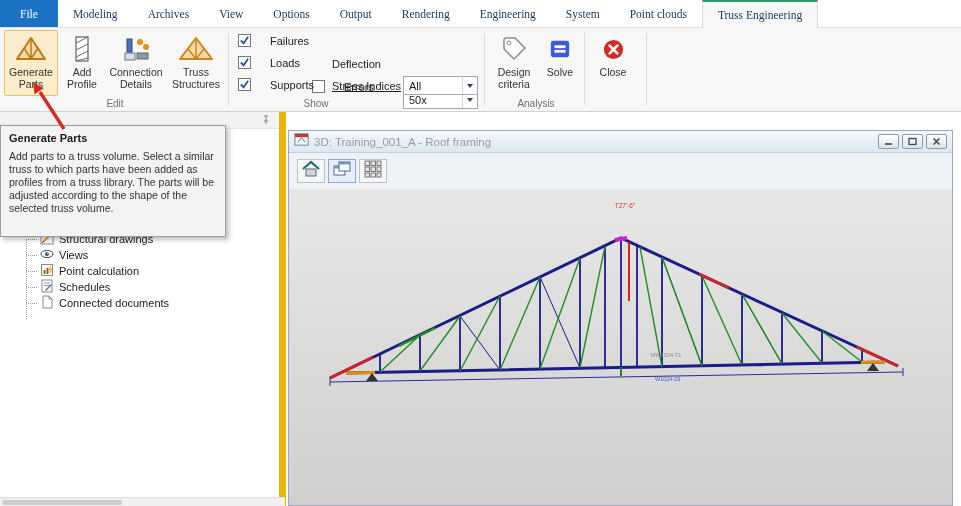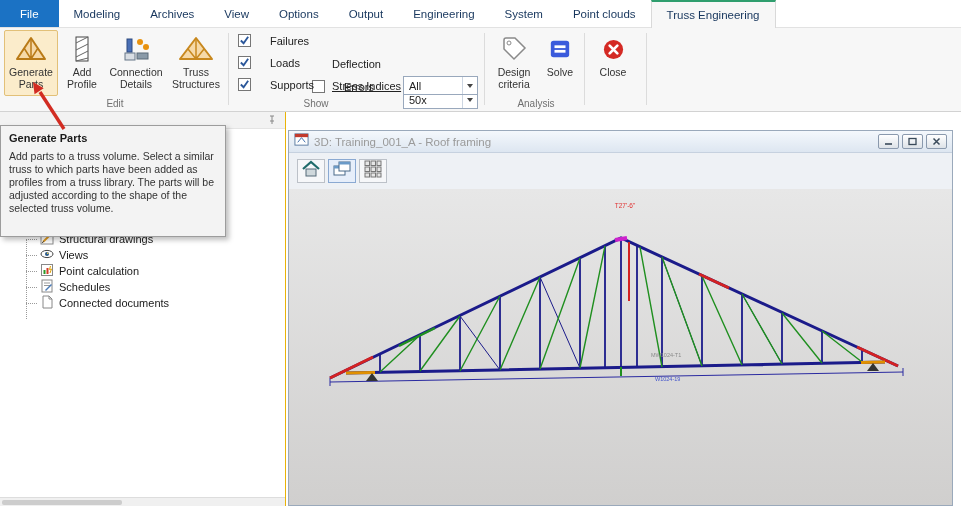--- a/index.html
+++ b/index.html
@@ -5,21 +5,21 @@
   * { box-sizing: border-box; margin: 0; padding: 0; }
   html,body { width: 961px; height: 506px; }
   body {
     position: relative; overflow: hidden; background: #fff;
     font-family: "Liberation Sans", sans-serif; color: #222;
   }
 
   
   .menubar { position:absolute; left:0; top:0; width:961px; height:28px;
     background:#fff; border-bottom:1px solid #e2e2e2; display:flex; align-items:stretch;
-    font-size:11.5px; color:#17365d; }
+    font-size:11.5px; color:#17365d;font-family:Liberation Serif, serif; }
   .tab { display:flex; align-items:center; padding:0 15px; white-space:nowrap; }
   .tab.file { background:#1b72c4; color:#fff; padding:0 20px; }
   .tab.active { background:#f7f7f7; border:1px solid #d9d9d9; border-bottom:none;
     border-top:2px solid #2f9e6e; margin-bottom:-1px; z-index:2; }
 
   
   .ribbon { position:absolute; left:0; top:28px; width:961px; height:84px;
     background:#f7f7f7; border-bottom:1px solid #d2d2d2; }
   .rgroup { position:absolute; top:2px; height:80px; }
   .group-label { position:absolute; bottom:1px; left:0; width:100%; text-align:center;
@@ -52,21 +52,21 @@
     padding:6px 8px; }
   .tooltip .tt-title { font-size:11px; font-weight:bold; color:#1a1a1a; margin-bottom:6px; }
   .tooltip .tt-body { font-size:10.5px; line-height:13px; color:#333; }
 
   
   .arrow-overlay { position:absolute; left:0; top:0; width:961px; height:506px;
     z-index:60; pointer-events:none; }
 
   
   .sidebar { position:absolute; left:0; top:112px; width:286px; height:394px;
-    background:#fff; border-right:1px solid #eab308; }
+    background:#fff; border-right:7px solid #eab308; }
   .sidebar-header { height:17px; background:#f2f2f2; border-bottom:1px solid #e4e4e4;
     display:flex; justify-content:flex-end; align-items:center; padding-right:8px; }
   .tree { position:absolute; left:26px; top:119px; }
   .tree::before { content:""; position:absolute; left:0; top:8px; height:80px;
     border-left:1px dotted #9a9a9a; }
   .titem { height:16px; display:flex; align-items:center; gap:5px; font-size:11px;
     color:#1a1a1a; position:relative; padding-left:14px; white-space:nowrap; }
   .titem::before { content:""; position:absolute; left:0; top:8px; width:11px;
     border-top:1px dotted #9a9a9a; }
   .hscroll { position:absolute; left:0; bottom:0; width:285px; height:9px; background:#f0f0f0;
@@ -95,20 +95,21 @@
 </head>
 <body>
 
 <div class="menubar">
   <div class="tab file">File</div>
   <div class="tab">Modeling</div>
   <div class="tab">Archives</div>
   <div class="tab">View</div>
   <div class="tab">Options</div>
   <div class="tab">Output</div>
+  <div class="tab">Rendering</div>
   <div class="tab">Engineering</div>
   <div class="tab">System</div>
   <div class="tab">Point clouds</div>
   <div class="tab active">Truss Engineering</div>
 </div>
 
 <div class="ribbon">
 
   <div class="rgroup" style="left:4px;width:222px;">
     <div class="btnrow">

